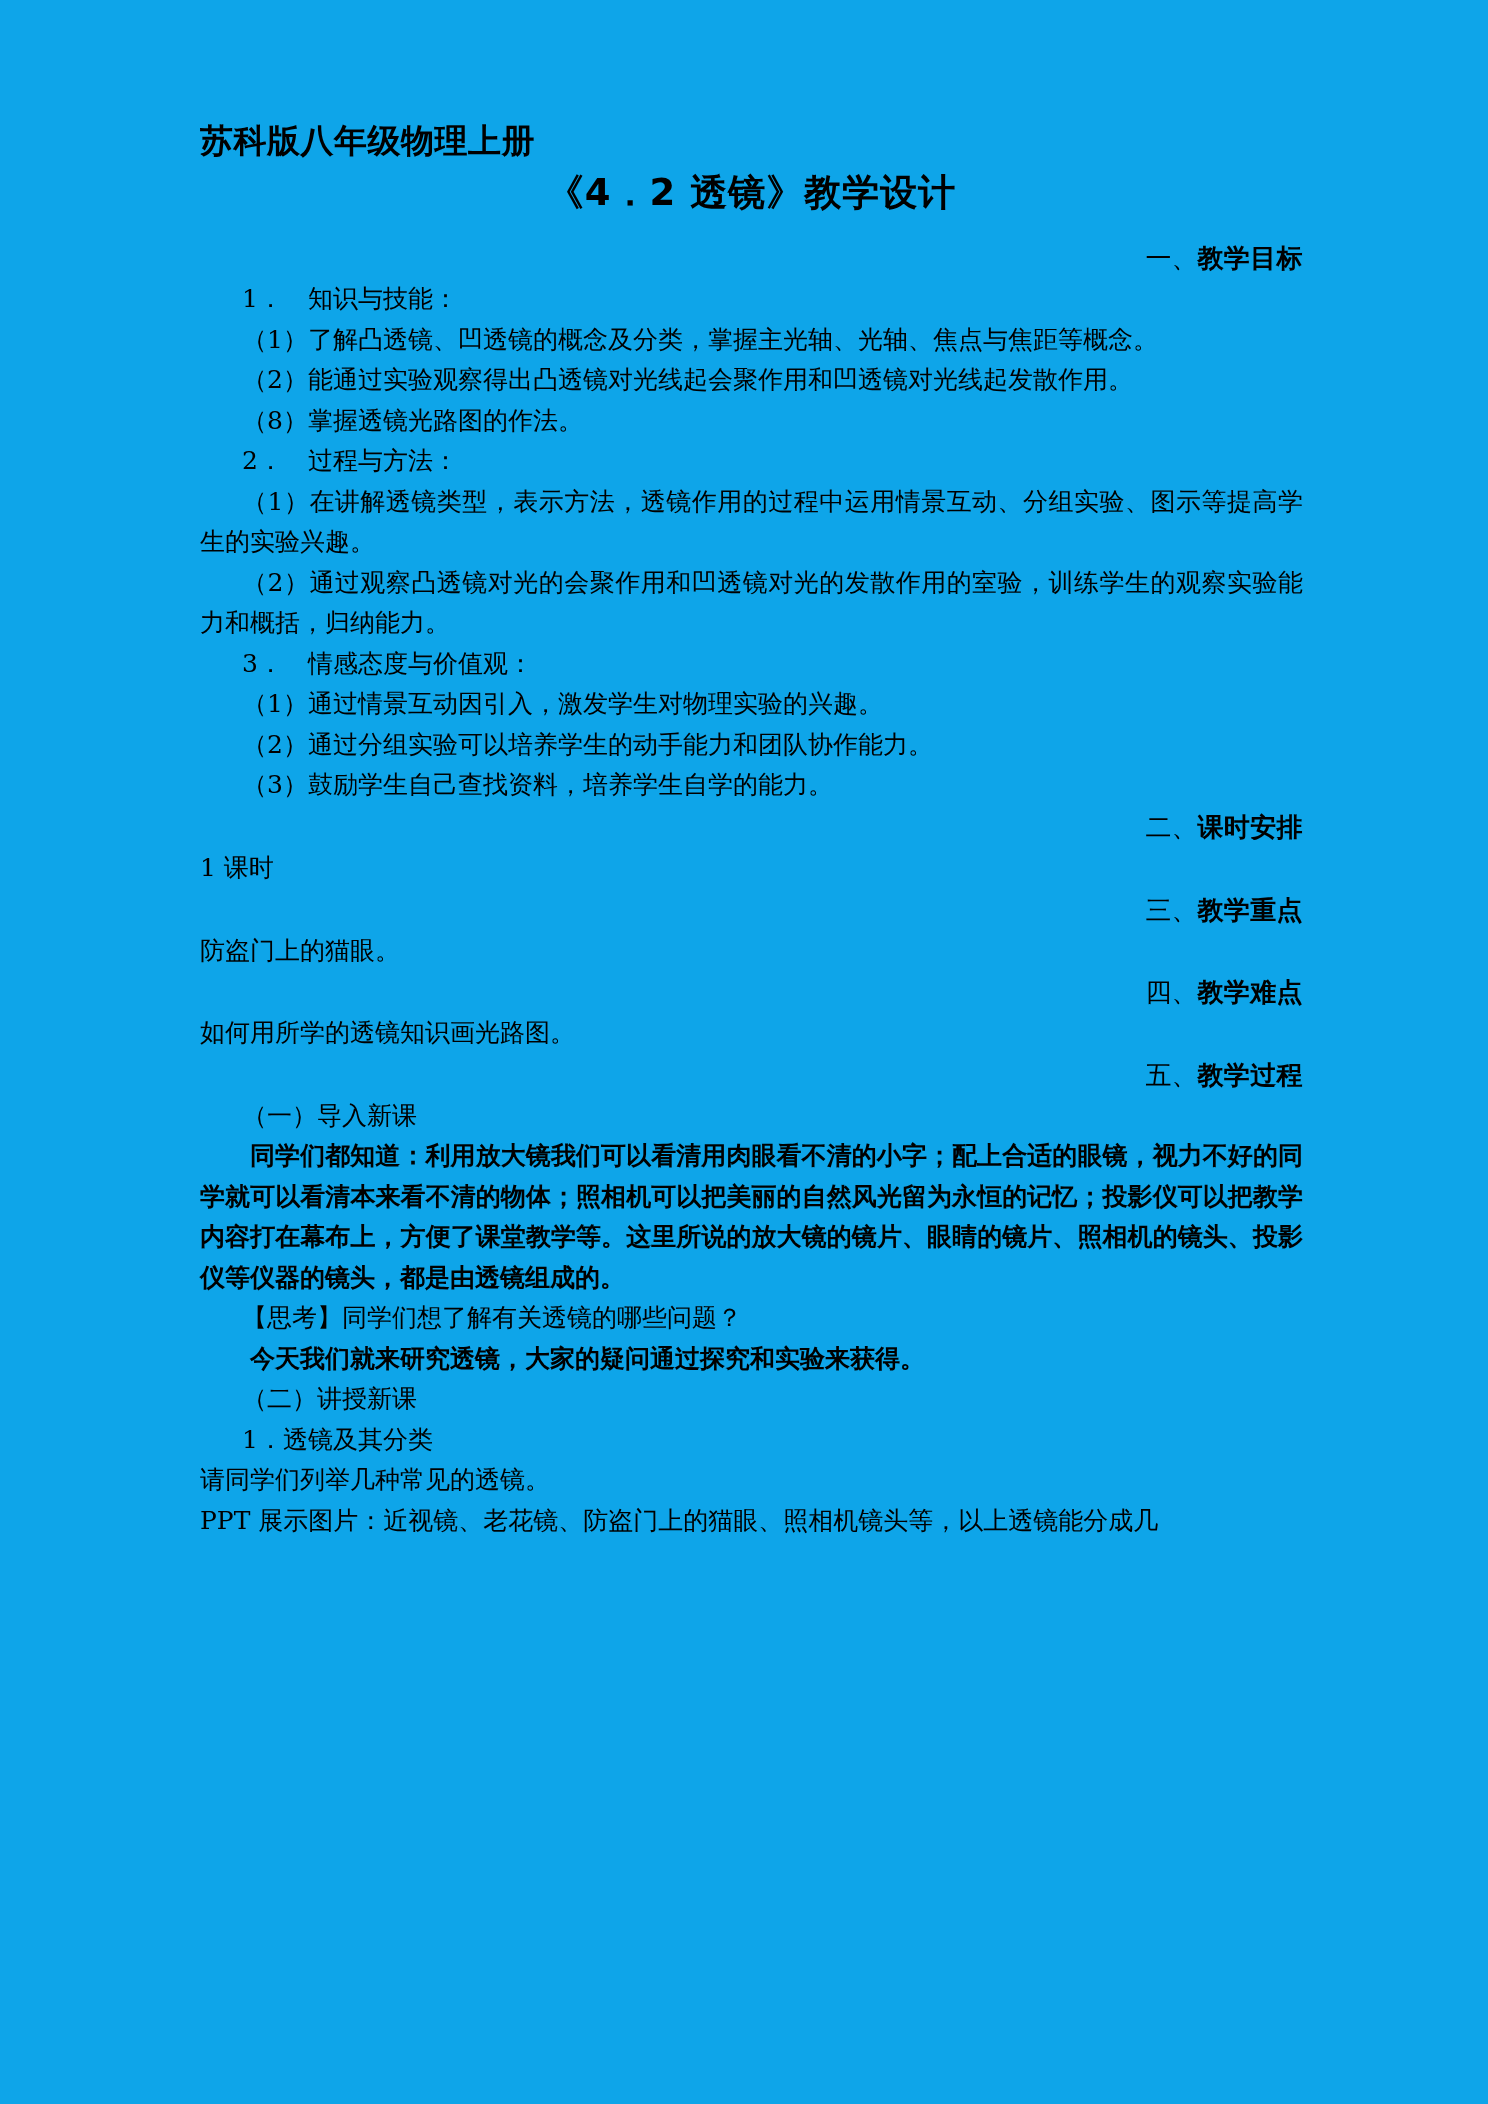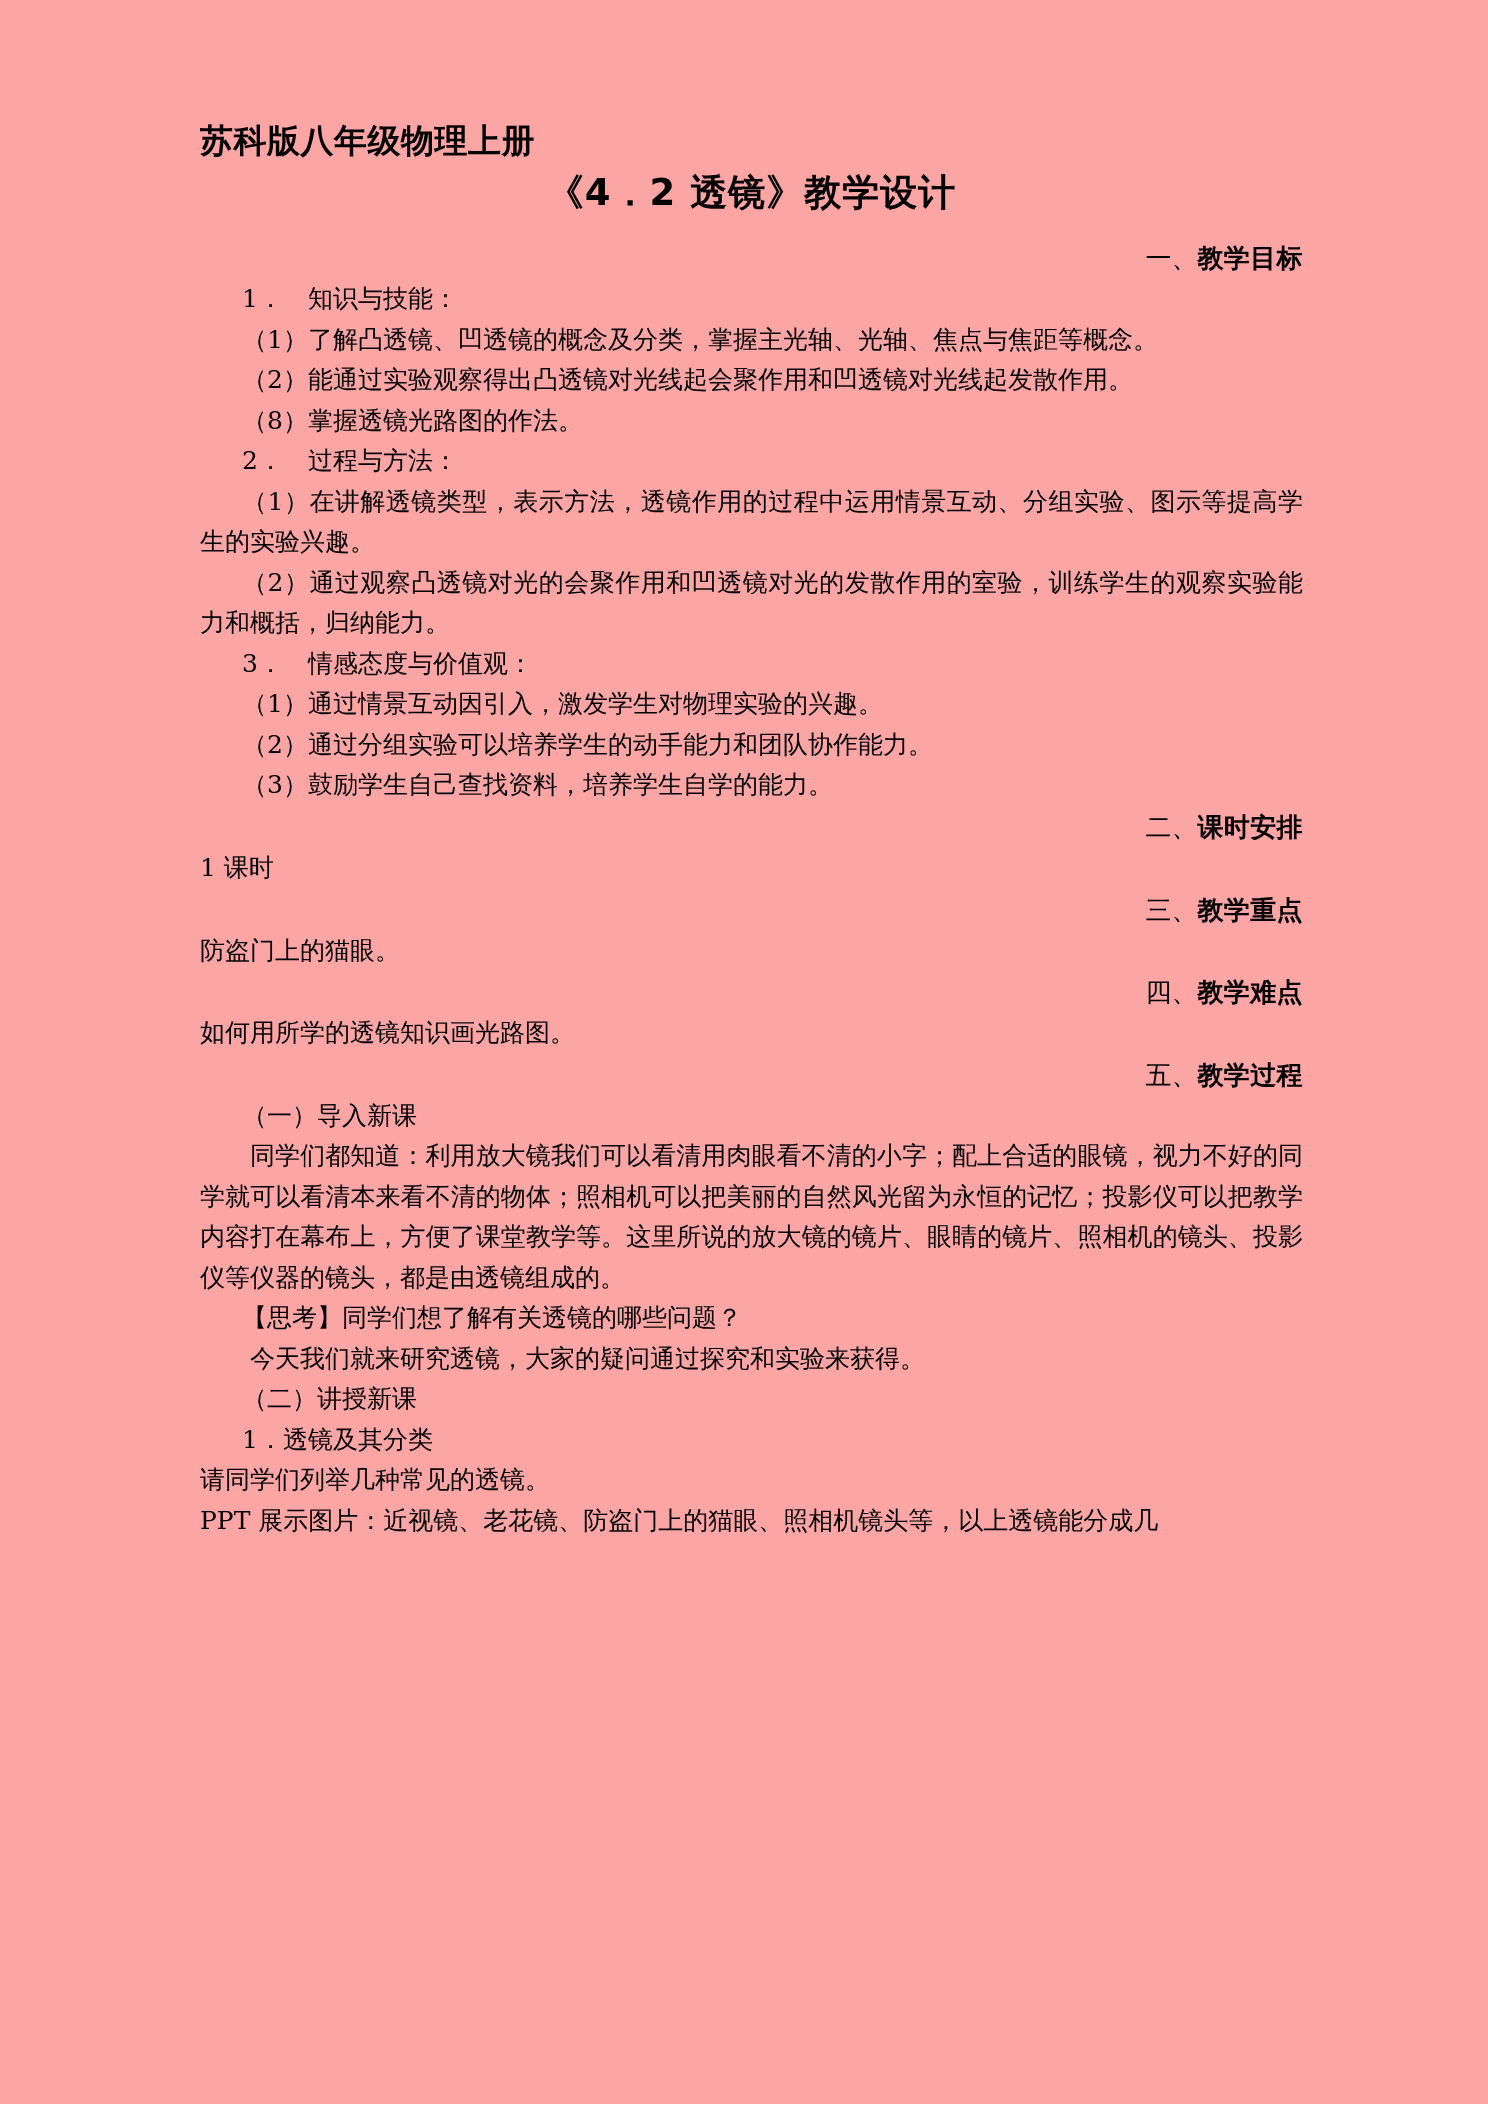--- a/index.html
+++ b/index.html
@@ -11,21 +11,21 @@
     width: 1488px;
     height: 2104px;
     font-family: "DejaVu Serif", "Liberation Serif", serif;
     color: #000000;
     -webkit-font-smoothing: antialiased;
   }
   .page {
     position: relative;
     width: 1488px;
     height: 2104px;
-    background: #fca5a5;
+    background: #0ea5e9;
     box-sizing: border-box;
     padding: 120px 185px 0 200px;
   }
   .doc-body {
     font-size: 25px;
     line-height: 1.0;
   }
 
   
   .title-main {
@@ -72,21 +72,21 @@
   
   p.para {
     margin: 0;
     padding: 0;
     font-size: 25px;
     line-height: 1.62;
     text-align: justify;
     text-justify: inter-ideograph;
     letter-spacing: 0;
   }
-  p.para.ind1 { text-indent: 50px; }
+  p.para.ind1 { text-indent: 50px; font-weight: bold; }
   p.para.ind2 { text-indent: 42px; }
   p.para.flush { text-indent: 0; }
   p.para.subnum {
     text-indent: 0;
     padding-left: 42px;
   }
 </style>
 </head>
 <body>
 

